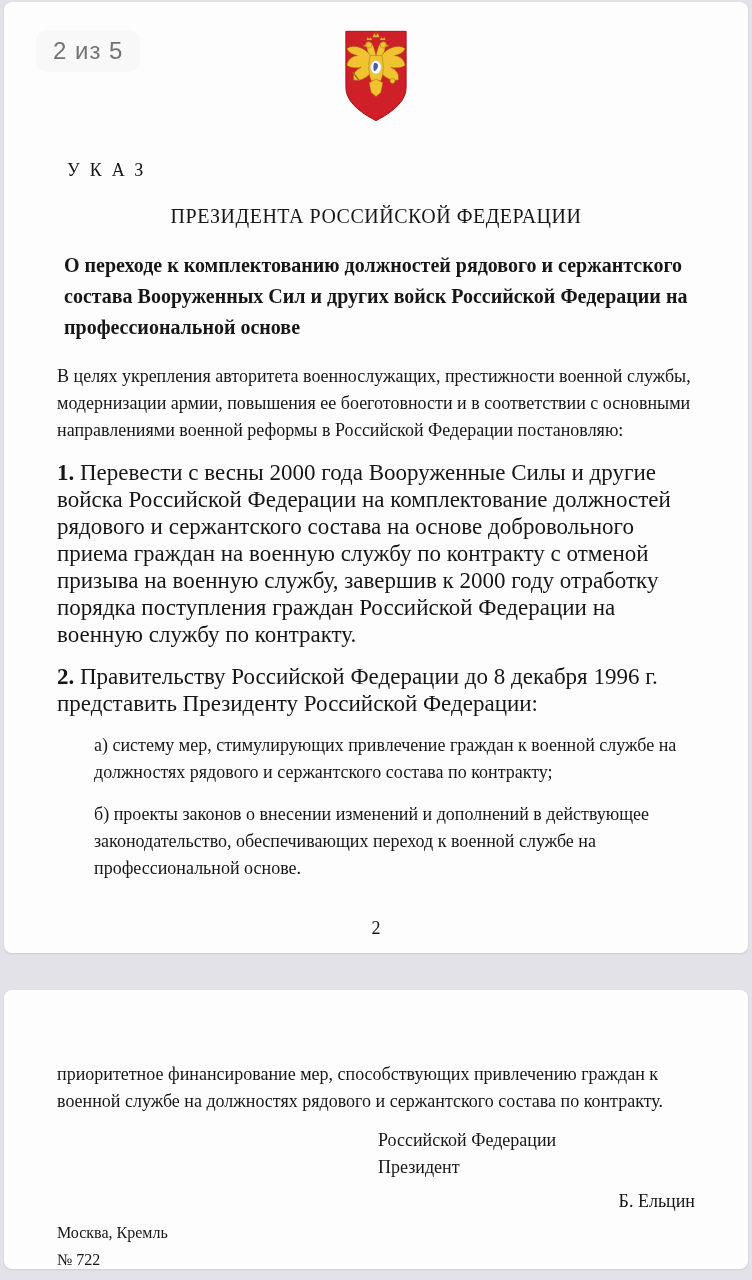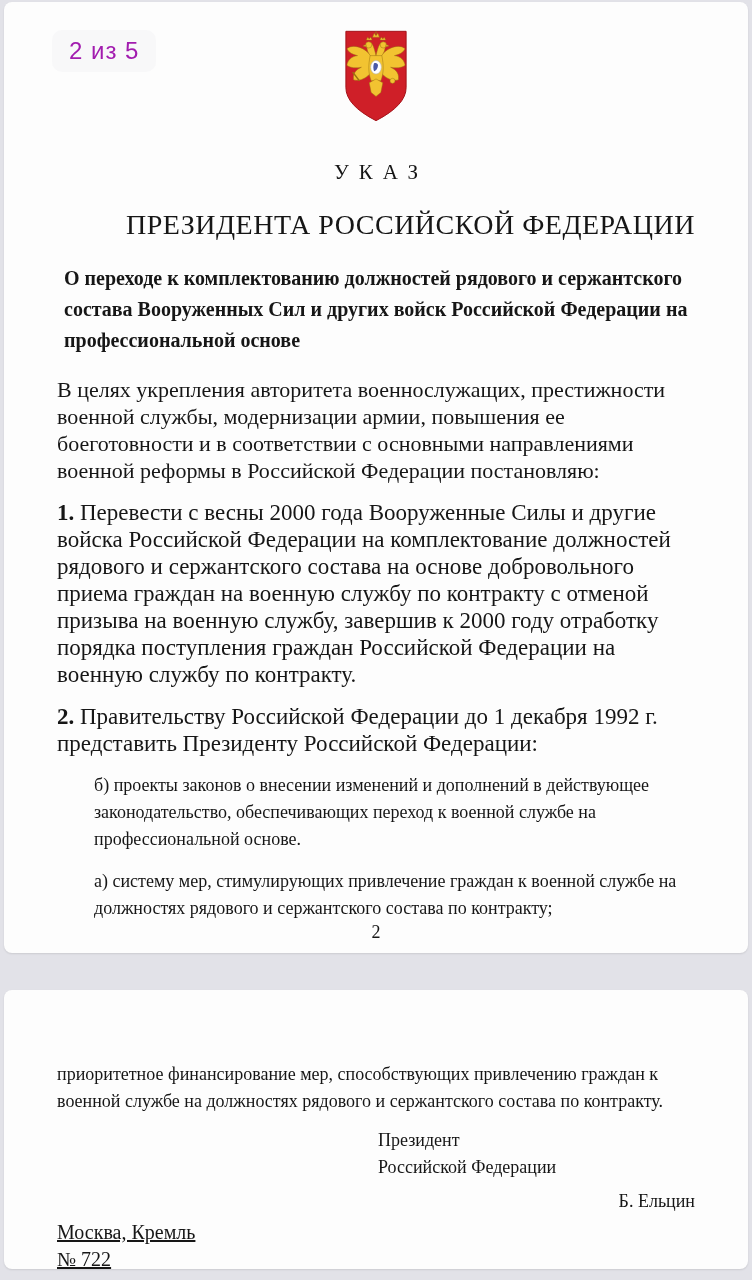--- a/index.html
+++ b/index.html
@@ -10,45 +10,45 @@
     color:#161616;
   }
   .page-card{
     position:absolute;left:4px;width:744px;background:#fdfdfd;
     border-radius:8px;box-shadow:0 1px 2px rgba(0,0,0,.10);
     box-sizing:border-box;padding:0 53px;overflow:hidden;
   }
   #card1{top:2px;height:951px;display:flex;flex-direction:column;}
   #card2{top:990px;height:279px;}
   .badge{
-    position:absolute;top:30px;left:52px;z-index:5;
+    position:absolute;top:30px;left:36px;z-index:5;
     background:rgba(248,248,249,.96);border-radius:10px;
     padding:7px 17px;
     font-family:"Liberation Sans","DejaVu Sans",sans-serif;
-    font-size:24px;color:#a21caf;letter-spacing:1px;
+    font-size:24px;color:#737373;letter-spacing:1px;
   }
   .emblem{align-self:center;margin-top:26px;line-height:0;}
   .doc-type{
-    margin-top:36px;text-align:center;font-size:21px;
+    margin-top:36px;text-align:left;font-size:18px;
     letter-spacing:10px;text-indent:10px;
   }
-  .issuer{margin-top:24px;text-align:right;font-size:28px;letter-spacing:.5px;}
+  .issuer{margin-top:24px;text-align:center;font-size:20px;letter-spacing:.5px;}
   .doc-title{
     margin:22px auto 0;max-width:624px;text-align:left;
     font-weight:bold;font-size:20px;line-height:31px;
   }
-  .para{margin-top:20px;font-size:22px;line-height:27px;text-align:left;}
+  .para{margin-top:20px;font-size:18px;line-height:27px;text-align:left;}
   .item{margin-top:15px;font-size:23px;line-height:27px;}
   .subitem{margin-top:15px;padding-left:37px;font-size:18px;line-height:27px;}
   .item b{font-weight:bold;}
   .pagenum{margin-top:auto;margin-bottom:14px;text-align:center;font-size:18px;}
   .continuation{margin-top:71px;font-size:18px;line-height:27px;}
   .signature{margin-left:321px;margin-top:12px;font-size:18px;line-height:27px;}
   .sig-name{margin-top:7px;text-align:right;}
-  .issue-block{margin-top:4px;font-size:20px;line-height:27px;text-decoration:underline;}
+  .issue-block{margin-top:4px;font-size:16px;line-height:27px;}
 </style>
 </head>
 <body>
 
 <div>
 
   <div class="badge">
     <span>2 из 5</span>
   </div>
 
@@ -81,36 +81,36 @@
     </div>
 
     <div class="doc-type">УКАЗ</div>
     <div class="issuer">ПРЕЗИДЕНТА РОССИЙСКОЙ ФЕДЕРАЦИИ</div>
     <div class="doc-title">О переходе к комплектованию должностей рядового и сержантского состава Вооруженных Сил и других войск Российской Федерации на профессиональной основе</div>
 
     <div class="para">В целях укрепления авторитета военнослужащих, престижности военной службы, модернизации армии, повышения ее боеготовности и в соответствии с основными направлениями военной реформы в Российской Федерации постановляю:</div>
 
     <div class="item"><b>1.</b> <span>Перевести с весны 2000 года Вооруженные Силы и другие войска Российской Федерации на комплектование должностей рядового и сержантского состава на основе добровольного приема граждан на военную службу по контракту с отменой призыва на военную службу, завершив к 2000 году отработку порядка поступления граждан Российской Федерации на военную службу по контракту.</span></div>
 
-    <div class="item"><b>2.</b> <span>Правительству Российской Федерации до 1 декабря 1992 г. представить Президенту Российской Федерации:</span></div>
+    <div class="item"><b>2.</b> <span>Правительству Российской Федерации до 8 декабря 1996 г. представить Президенту Российской Федерации:</span></div>
+
+    <div class="subitem"><span>а)</span> <span>систему мер, стимулирующих привлечение граждан к военной службе на должностях рядового и сержантского состава по контракту;</span></div>
 
     <div class="subitem"><span>б)</span> <span>проекты законов о внесении изменений и дополнений в действующее законодательство, обеспечивающих переход к военной службе на профессиональной основе.</span></div>
-
-    <div class="subitem"><span>а)</span> <span>систему мер, стимулирующих привлечение граждан к военной службе на должностях рядового и сержантского состава по контракту;</span></div>
 
 
     <div class="pagenum">2</div>
   </div>
 
   <div class="page-card" id="card2">
     <div class="continuation">приоритетное финансирование мер, способствующих привлечению граждан к военной службе на должностях рядового и сержантского состава по контракту.</div>
 
     <div class="signature">
+      <div>Российской Федерации</div>
       <div>Президент</div>
-      <div>Российской Федерации</div>
       <div class="sig-name">Б. Ельцин</div>
     </div>
 
     <div class="issue-block">
       <div>Москва, Кремль</div>
       <div>№ 722</div>
     </div>
   </div>
 
 </div>

